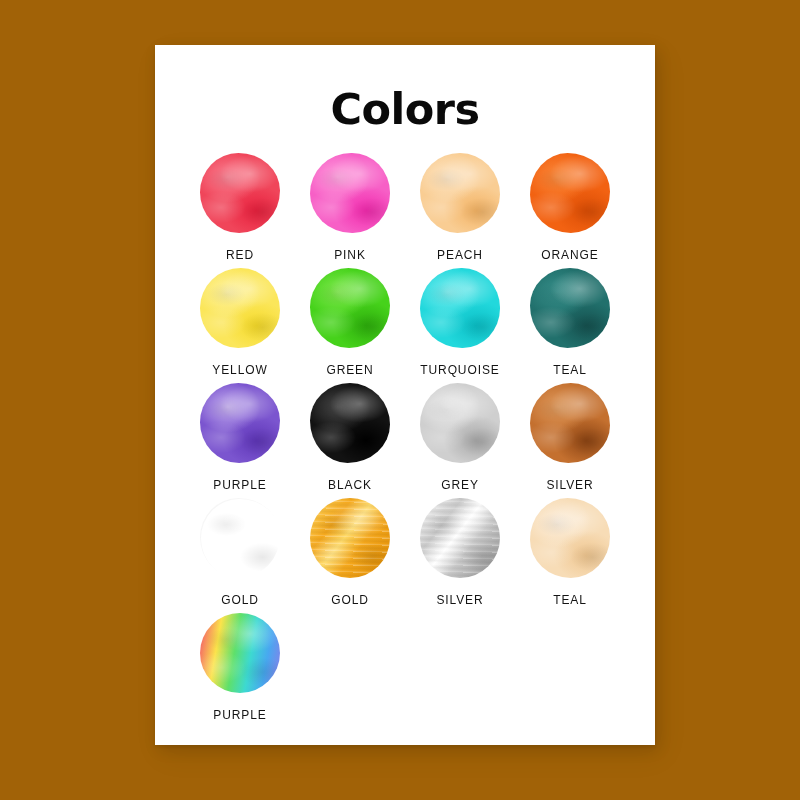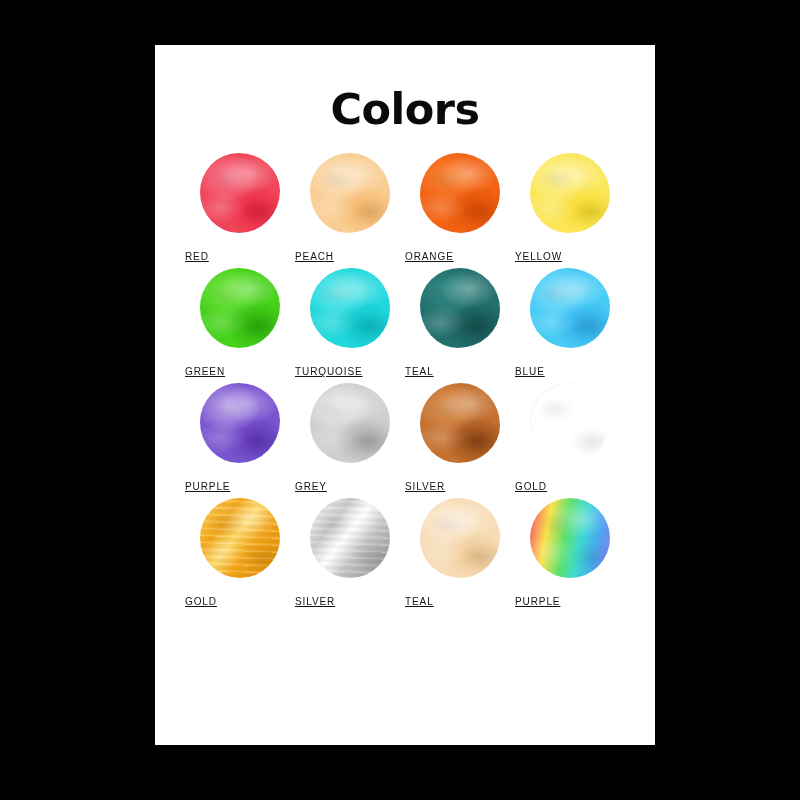--- a/index.html
+++ b/index.html
@@ -12,21 +12,21 @@
     height: 800px;
     background: #ffffff;
     font-family: "Liberation Sans", sans-serif;
     overflow: hidden;
   }
 
   #stage {
     position: relative;
     width: 800px;
     height: 800px;
-    background: #000000;
+    background: #a16207;
   }
 
   
   #poster {
     position: absolute;
     left: 155px;
     top: 45px;
     width: 500px;
     height: 700px;
     background: #ffffff;
@@ -91,43 +91,46 @@
       radial-gradient(ellipse 40% 26% at 78% 74%, rgba(0,0,0,0.09), rgba(0,0,0,0) 70%),
       radial-gradient(ellipse 34% 20% at 33% 33%, rgba(0,0,0,0.07), rgba(0,0,0,0) 72%);
     pointer-events: none;
   }
 
   .swatch-label {
     position: absolute;
     bottom: 6px;
     left: 0;
     width: 100%;
-    text-align: left;
+    text-align: center;
     font-family: "Liberation Sans", sans-serif;
-    font-size: 10px;
+    font-size: 12px;
     font-weight: 400;
     letter-spacing: 0.9px;
     color: #141414;
     white-space: nowrap;
-    text-decoration: underline;
   }
 </style>
 </head>
 <body>
 
 <div id="stage">
 
   <div id="poster">
 
     <div id="poster-title">Colors</div>
 
     <div id="swatch-grid">
         <div class="swatch-cell">
           <div class="swatch-blob" style="border-radius: 48% 52% 51% 49% / 49% 47% 53% 51%; background: radial-gradient(70% 55% at 35% 30%, rgb(250, 130, 147) 0%, rgba(255, 255, 255, 0) 58%), radial-gradient(65% 50% at 70% 72%, rgb(232, 33, 62) 0%, rgba(255, 255, 255, 0) 62%), rgb(240, 69, 90);"></div>
           <div class="swatch-label">RED</div>
+        </div>
+        <div class="swatch-cell">
+          <div class="swatch-blob" style="border-radius: 52% 48% 47% 53% / 51% 50% 50%; background: radial-gradient(70% 55% at 35% 30%, rgb(255, 162, 222) 0%, rgba(255, 255, 255, 0) 58%), radial-gradient(65% 50% at 70% 72%, rgb(242, 43, 174) 0%, rgba(255, 255, 255, 0) 62%), rgb(247, 95, 198);"></div>
+          <div class="swatch-label">PINK</div>
         </div>
         <div class="swatch-cell">
           <div class="swatch-blob" style="border-radius: 50% 50% 53% 47% / 47% 52% 48% 53%; background: radial-gradient(70% 55% at 35% 30%, rgb(253, 230, 198) 0%, rgba(255, 255, 255, 0) 58%), radial-gradient(65% 50% at 70% 72%, rgb(243, 179, 101) 0%, rgba(255, 255, 255, 0) 62%), rgb(249, 205, 147);"></div>
           <div class="swatch-label">PEACH</div>
         </div>
         <div class="swatch-cell">
           <div class="swatch-blob" style="border-radius: 47% 53% 49% 51% / 52% 48%; background: radial-gradient(70% 55% at 35% 30%, rgb(251, 138, 60) 0%, rgba(255, 255, 255, 0) 58%), radial-gradient(65% 50% at 70% 72%, rgb(220, 78, 5) 0%, rgba(255, 255, 255, 0) 62%), rgb(242, 98, 18);"></div>
           <div class="swatch-label">ORANGE</div>
         </div>
         <div class="swatch-cell">
@@ -140,26 +143,26 @@
         </div>
         <div class="swatch-cell">
           <div class="swatch-blob" style="border-radius: 52% 48% 47% 53% / 51% 50% 50%; background: radial-gradient(70% 55% at 35% 30%, rgb(121, 237, 239) 0%, rgba(255, 255, 255, 0) 58%), radial-gradient(65% 50% at 70% 72%, rgb(11, 191, 198) 0%, rgba(255, 255, 255, 0) 62%), rgb(34, 216, 220);"></div>
           <div class="swatch-label">TURQUOISE</div>
         </div>
         <div class="swatch-cell">
           <div class="swatch-blob" style="border-radius: 50% 50% 53% 47% / 47% 52% 48% 53%; background: radial-gradient(70% 55% at 35% 30%, rgb(55, 144, 139) 0%, rgba(255, 255, 255, 0) 58%), radial-gradient(65% 50% at 70% 72%, rgb(21, 81, 79) 0%, rgba(255, 255, 255, 0) 62%), rgb(33, 112, 108);"></div>
           <div class="swatch-label">TEAL</div>
         </div>
         <div class="swatch-cell">
-          <div class="swatch-blob" style="border-radius: 47% 53% 49% 51% / 52% 48%; background: radial-gradient(70% 55% at 35% 30%, rgb(146, 226, 250) 0%, rgba(255, 255, 255, 0) 58%), radial-gradient(65% 50% at 70% 72%, rgb(47, 168, 232) 0%, rgba(255, 255, 255, 0) 62%), rgb(69, 203, 245);"></div>
-          <div class="swatch-label">BLUE</div>
+          <div class="swatch-blob" style="border-radius: 48% 52% 51% 49% / 49% 47% 53% 51%; background: radial-gradient(70% 55% at 35% 30%, rgb(200, 179, 240) 0%, rgba(255, 255, 255, 0) 58%), radial-gradient(65% 50% at 70% 72%, rgb(95, 54, 184) 0%, rgba(255, 255, 255, 0) 62%), rgb(123, 85, 207);"></div>
+          <div class="swatch-label">PURPLE</div>
         </div>
         <div class="swatch-cell">
-          <div class="swatch-blob" style="border-radius: 48% 52% 51% 49% / 49% 47% 53% 51%; background: radial-gradient(70% 55% at 35% 30%, rgb(200, 179, 240) 0%, rgba(255, 255, 255, 0) 58%), radial-gradient(65% 50% at 70% 72%, rgb(95, 54, 184) 0%, rgba(255, 255, 255, 0) 62%), rgb(123, 85, 207);"></div>
-          <div class="swatch-label">PURPLE</div>
+          <div class="swatch-blob" style="border-radius: 50% 50% 53% 47% / 47% 52% 48% 53%; background: radial-gradient(70% 55% at 35% 30%, rgb(72, 72, 72) 0%, rgba(255, 255, 255, 0) 58%), radial-gradient(65% 50% at 70% 72%, rgb(0, 0, 0) 0%, rgba(255, 255, 255, 0) 62%), rgb(18, 18, 18);"></div>
+          <div class="swatch-label">BLACK</div>
         </div>
         <div class="swatch-cell">
           <div class="swatch-blob" style="border-radius: 47% 53% 49% 51% / 52% 48%; background: radial-gradient(70% 55% at 35% 30%, rgb(239, 239, 239) 0%, rgba(255, 255, 255, 0) 58%), radial-gradient(65% 50% at 70% 72%, rgb(168, 168, 168) 0%, rgba(255, 255, 255, 0) 62%), rgb(207, 207, 207);"></div>
           <div class="swatch-label">GREY</div>
         </div>
         <div class="swatch-cell">
           <div class="swatch-blob" style="border-radius: 51% 49% 52% 48% / 50% 53% 47% 50%; background: radial-gradient(70% 55% at 35% 30%, rgb(224, 155, 94) 0%, rgba(255, 255, 255, 0) 58%), radial-gradient(65% 50% at 70% 72%, rgb(140, 68, 19) 0%, rgba(255, 255, 255, 0) 62%), rgb(196, 112, 47);"></div>
           <div class="swatch-label">SILVER</div>
         </div>
         <div class="swatch-cell">

